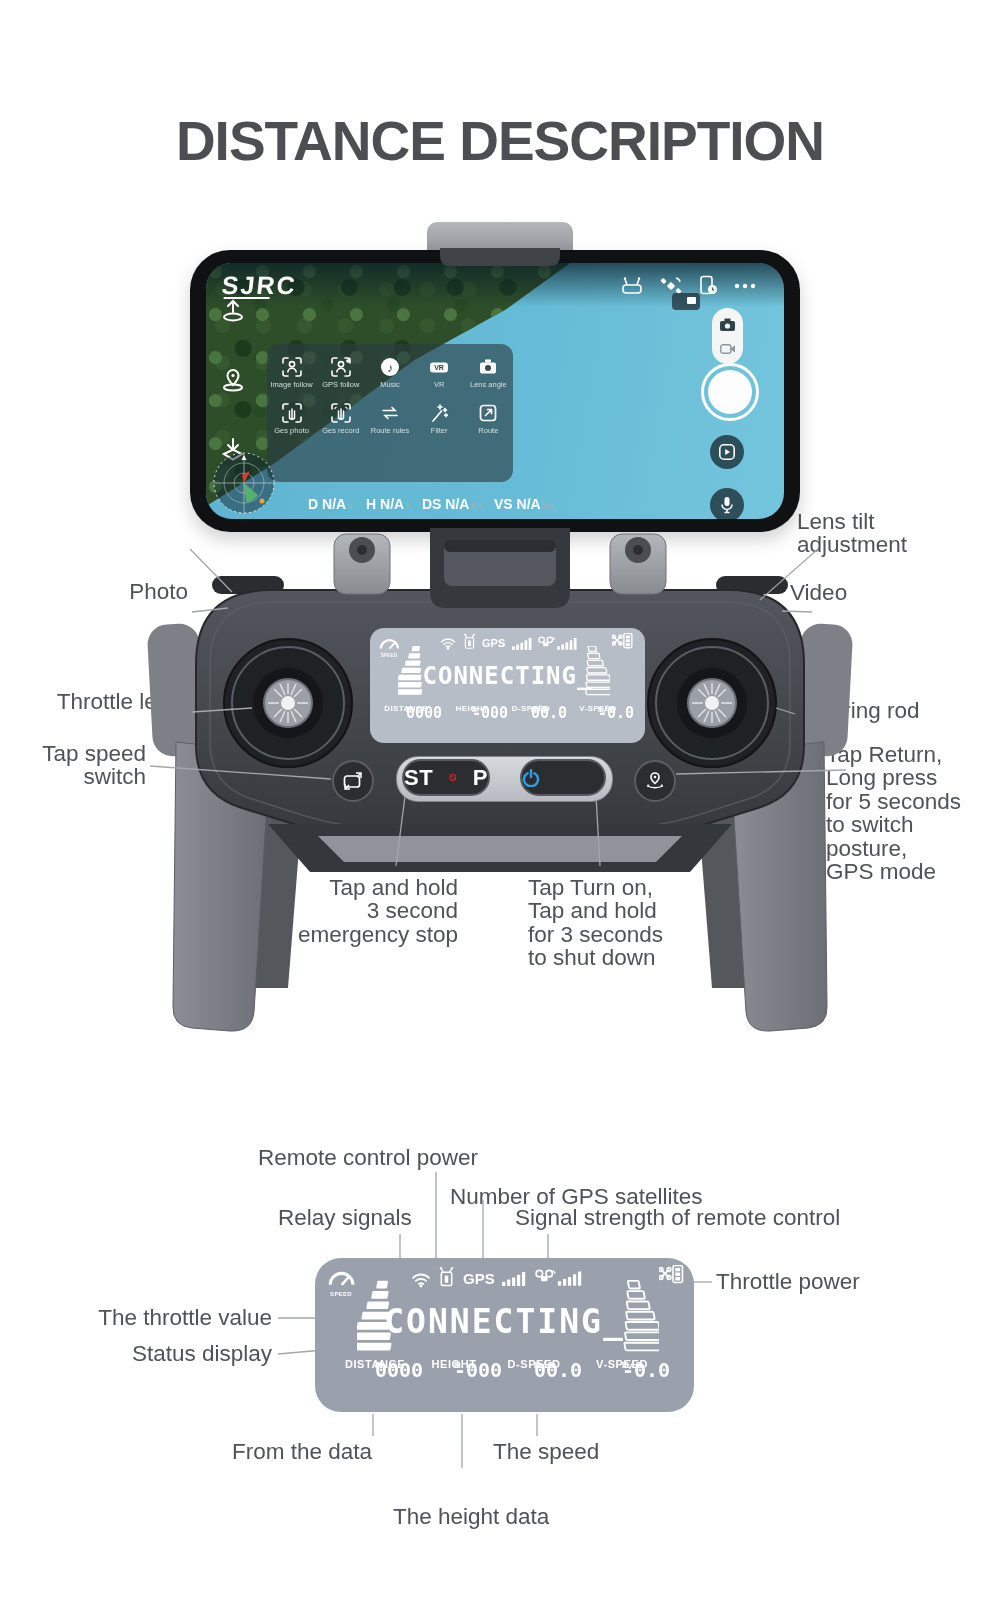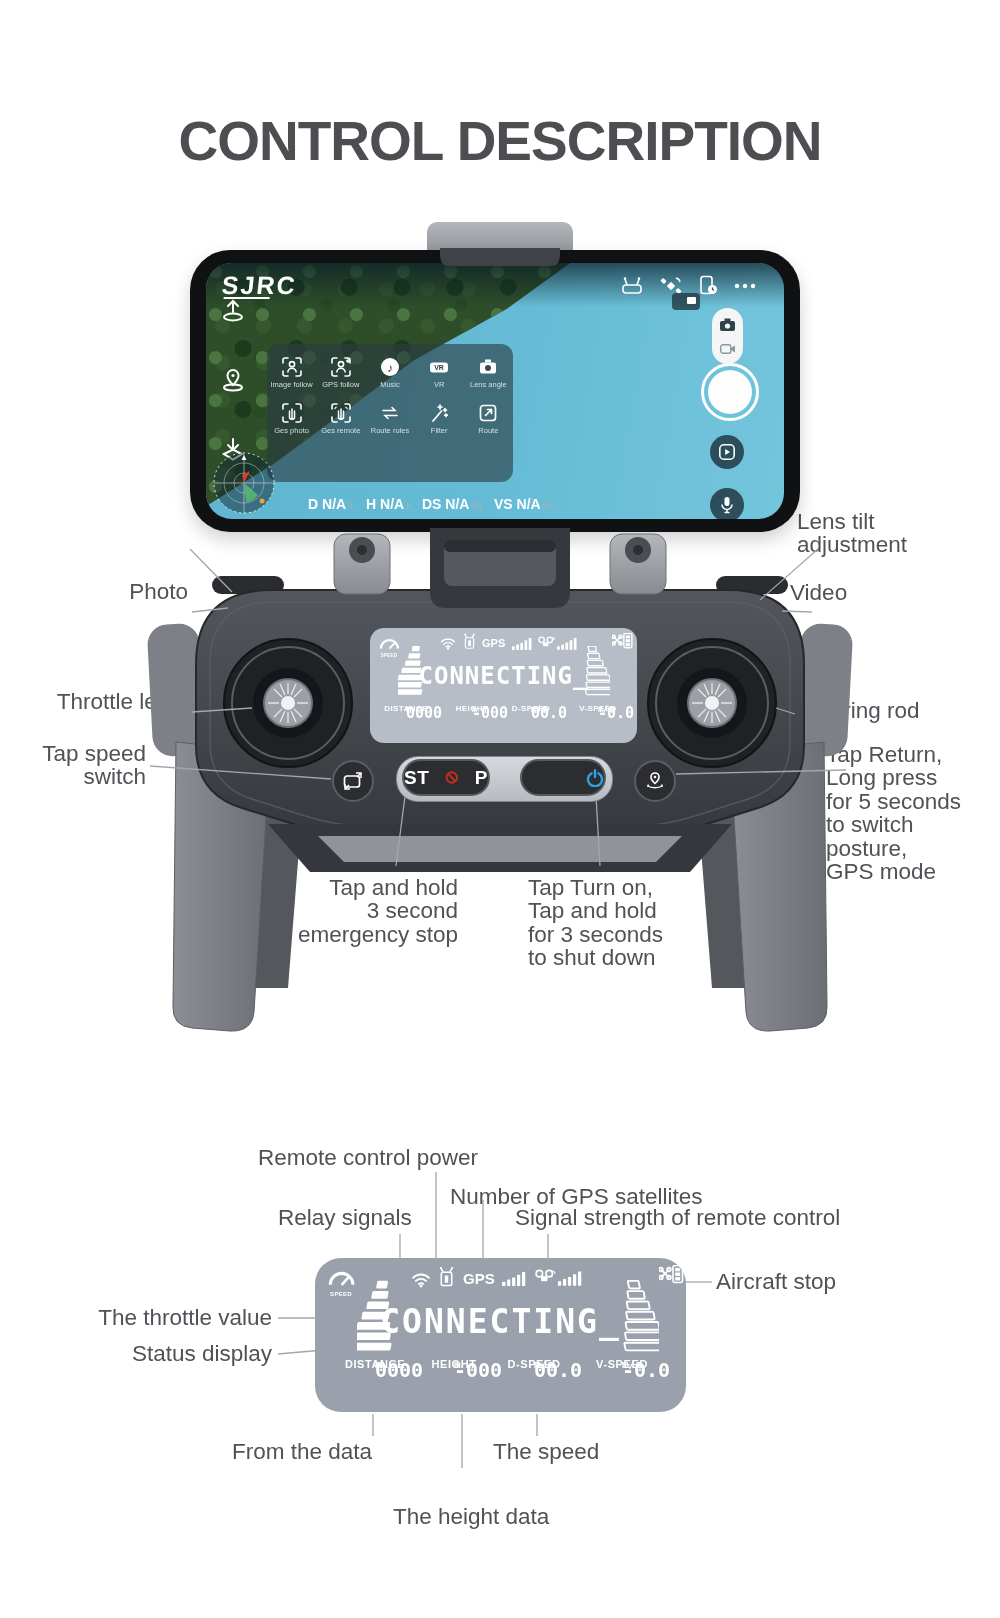--- a/index.html
+++ b/index.html
@@ -54,40 +54,40 @@
        background:rgba(30,48,56,.75);}
   .pip i{position:absolute;right:4px;top:4px;width:9px;height:7px;border-radius:1px;background:#fff;display:block;}
   .capsule{position:absolute;left:506px;top:45px;width:31px;height:56px;border-radius:16px;background:#f4f6f6;
            display:flex;flex-direction:column;align-items:center;justify-content:space-around;padding:4px 0;box-sizing:border-box;}
   .shutter{position:absolute;left:495px;top:100px;width:52px;height:52px;border-radius:50%;
            border:3px solid #fff;background:transparent;}
   .shutter i{position:absolute;inset:4px;border-radius:50%;background:#fdfdfd;display:block;}
   .roundbtn{position:absolute;width:34px;height:34px;border-radius:50%;background:rgba(25,45,54,.78);
             display:flex;align-items:center;justify-content:center;}
   
-  .lcd{position:absolute;background:#b7bdc6;border-radius:14px;z-index:4;}
+  .lcd{position:absolute;background:#b7bdc6;border-radius:14px;z-index:4;padding-left:8px;}
   .lcd-big{background:#9aa1ac;border-radius:26px;}
   .lcd *{position:absolute;}
   .lcdtxt{font-family:"DejaVu Sans Mono",monospace;font-weight:700;color:#fff;}
   .status-top{left:0;right:0;top:34px;text-align:center;font-size:24px;letter-spacing:1px;}
   .status-big{left:0;right:0;top:44px;text-align:center;font-size:33px;letter-spacing:2px;}
   .fcol{text-align:center;}
   .fv-top{font-size:15px;} .fv-big{font-size:20px;}
   .fu{font-size:55%;font-weight:700;}
   .fl-top{font-size:8px;letter-spacing:.4px;font-weight:700;color:#fff;font-family:"Liberation Sans",sans-serif;}
   .fl-big{font-size:11px;letter-spacing:.6px;font-weight:700;color:#fff;font-family:"Liberation Sans",sans-serif;}
   .speedtag-top{font-size:4.5px;font-weight:700;color:#fff;letter-spacing:.2px;}
   .speedtag-big{font-size:6px;font-weight:700;color:#fff;letter-spacing:.3px;}
   
   .rbtn{position:absolute;z-index:5;display:flex;align-items:center;justify-content:center;box-sizing:border-box;}
   .btn-round{width:42px;height:42px;border-radius:50%;background:#2b2d31;border:2px solid #5a5e64;}
   .track{left:396px;top:756px;width:215px;height:44px;border-radius:22px;z-index:4;position:absolute;
          background:linear-gradient(#d6d9dd,#b7bac0);border:1px solid #83868b;}
   .pill{height:37px;border-radius:19px;background:#2b2d31;border:2px solid #55585e;color:#fff;
-        font-weight:700;font-size:19px;letter-spacing:.5px;display:flex;align-items:center;justify-content:flex-end;gap:16px;}
+        font-weight:700;font-size:22px;letter-spacing:.5px;display:flex;align-items:center;justify-content:space-between;gap:16px;}
   
   .dl{position:absolute;color:#4f5256;font-size:22.5px;line-height:1.06;white-space:pre-line;}
 </style>
 </head>
 <body>
 
 <div class="canvas">
 
   <svg width="0" height="0" style="position:absolute" aria-hidden="true">
     <defs>
@@ -166,21 +166,21 @@
         <circle cx="11" cy="8.2" r="2.6"></circle>
         <path d="M6.8 16.5 a4.2 4.2 0 0 1 8.4 0"></path>
       </g>
       <g id="hand" fill="none" stroke="#fff" stroke-width="1.5" stroke-linecap="round">
         <path d="M8.5 16 V9 M11 16 V7 M13.5 16 V9 M8.5 16 a3 3 0 0 0 5 0"></path>
       </g>
     </defs>
   </svg>
 
   <h1 class="title">
-    <span>CONTROL DESCRIPTION</span>
+    <span>DISTANCE DESCRIPTION</span>
   </h1>
 
   <svg class="art" width="1000" height="1618" viewBox="0 0 1000 1618">
     <defs>
       <linearGradient id="gBody" x1="0" y1="0" x2="0" y2="1">
         <stop offset="0" stop-color="#53575d"></stop>
           <stop offset="1" stop-color="#35383c"></stop>
       </linearGradient>
       <linearGradient id="gLeg" x1="0" y1="0" x2="1" y2="0">
         <stop offset="0" stop-color="#8b8f95"></stop>
@@ -381,21 +381,21 @@
             <span class="mlb">Ges photo</span>
           </div>
           <div class="mi">
             <span class="mic">
               <svg width="22" height="22" viewBox="0 0 22 22">
                   <use href="#brackets"></use>
                   <use href="#hand"></use>
                 <path d="M4.5 7 a8 8 0 0 1 2-2 M17.5 7 a8 8 0 0 0 -2 -2" stroke="#fff" stroke-width="1.2" fill="none"></path>
                 </svg>
             </span>
-            <span class="mlb">Ges remote</span>
+            <span class="mlb">Ges record</span>
           </div>
           <div class="mi">
             <span class="mic">
               <svg width="22" height="22" viewBox="0 0 22 22" fill="none" stroke="#fff" stroke-width="1.6" stroke-linecap="round">
                 <path d="M4 8.5 H16 L13 5.5 M18 13.5 H6 L9 16.5"></path>
                 </svg>
             </span>
             <span class="mlb">Route rules</span>
           </div>
           <div class="mi">
@@ -587,21 +587,21 @@
 Tap and hold
 for 3 seconds
 to shut down</div>
 
   <div class="dl" style="left:258px;top:1146px;">Remote control power</div>
   <div class="dl" style="left:450px;top:1174px;margin-top:11px;">Number of GPS satellites</div>
   <div class="dl" style="left:278px;top:1206px;">Relay signals</div>
   <div class="dl" style="left:515px;top:1206px;">Signal strength of remote control</div>
   <div class="dl" style="left:40px;top:1306px;width:232px;text-align:right;">The throttle value</div>
   <div class="dl" style="left:80px;top:1342px;width:192px;text-align:right;">Status display</div>
-  <div class="dl" style="left:716px;top:1270px;">Aircraft stop</div>
+  <div class="dl" style="left:716px;top:1270px;">Throttle power</div>
   <div class="dl" style="left:232px;top:1440px;">From the data</div>
   <div class="dl" style="left:393px;top:1472px;margin-top:33px;">The height data</div>
   <div class="dl" style="left:493px;top:1440px;">The speed</div>
 
   <div class="lcd lcd-big" style="left:315px;top:1258px;width:371px;height:154px;">
     <svg style="left:10px;top:10px" width="32" height="24" viewBox="0 0 26 20">
         <use href="#speedo"></use>
       </svg>
     <span class="speedtag-big" style="left:10px;top:33px;width:32px;text-align:center">SPEED</span>
     <svg style="left:42px;top:22px" width="48" height="76" viewBox="0 0 40 62">

